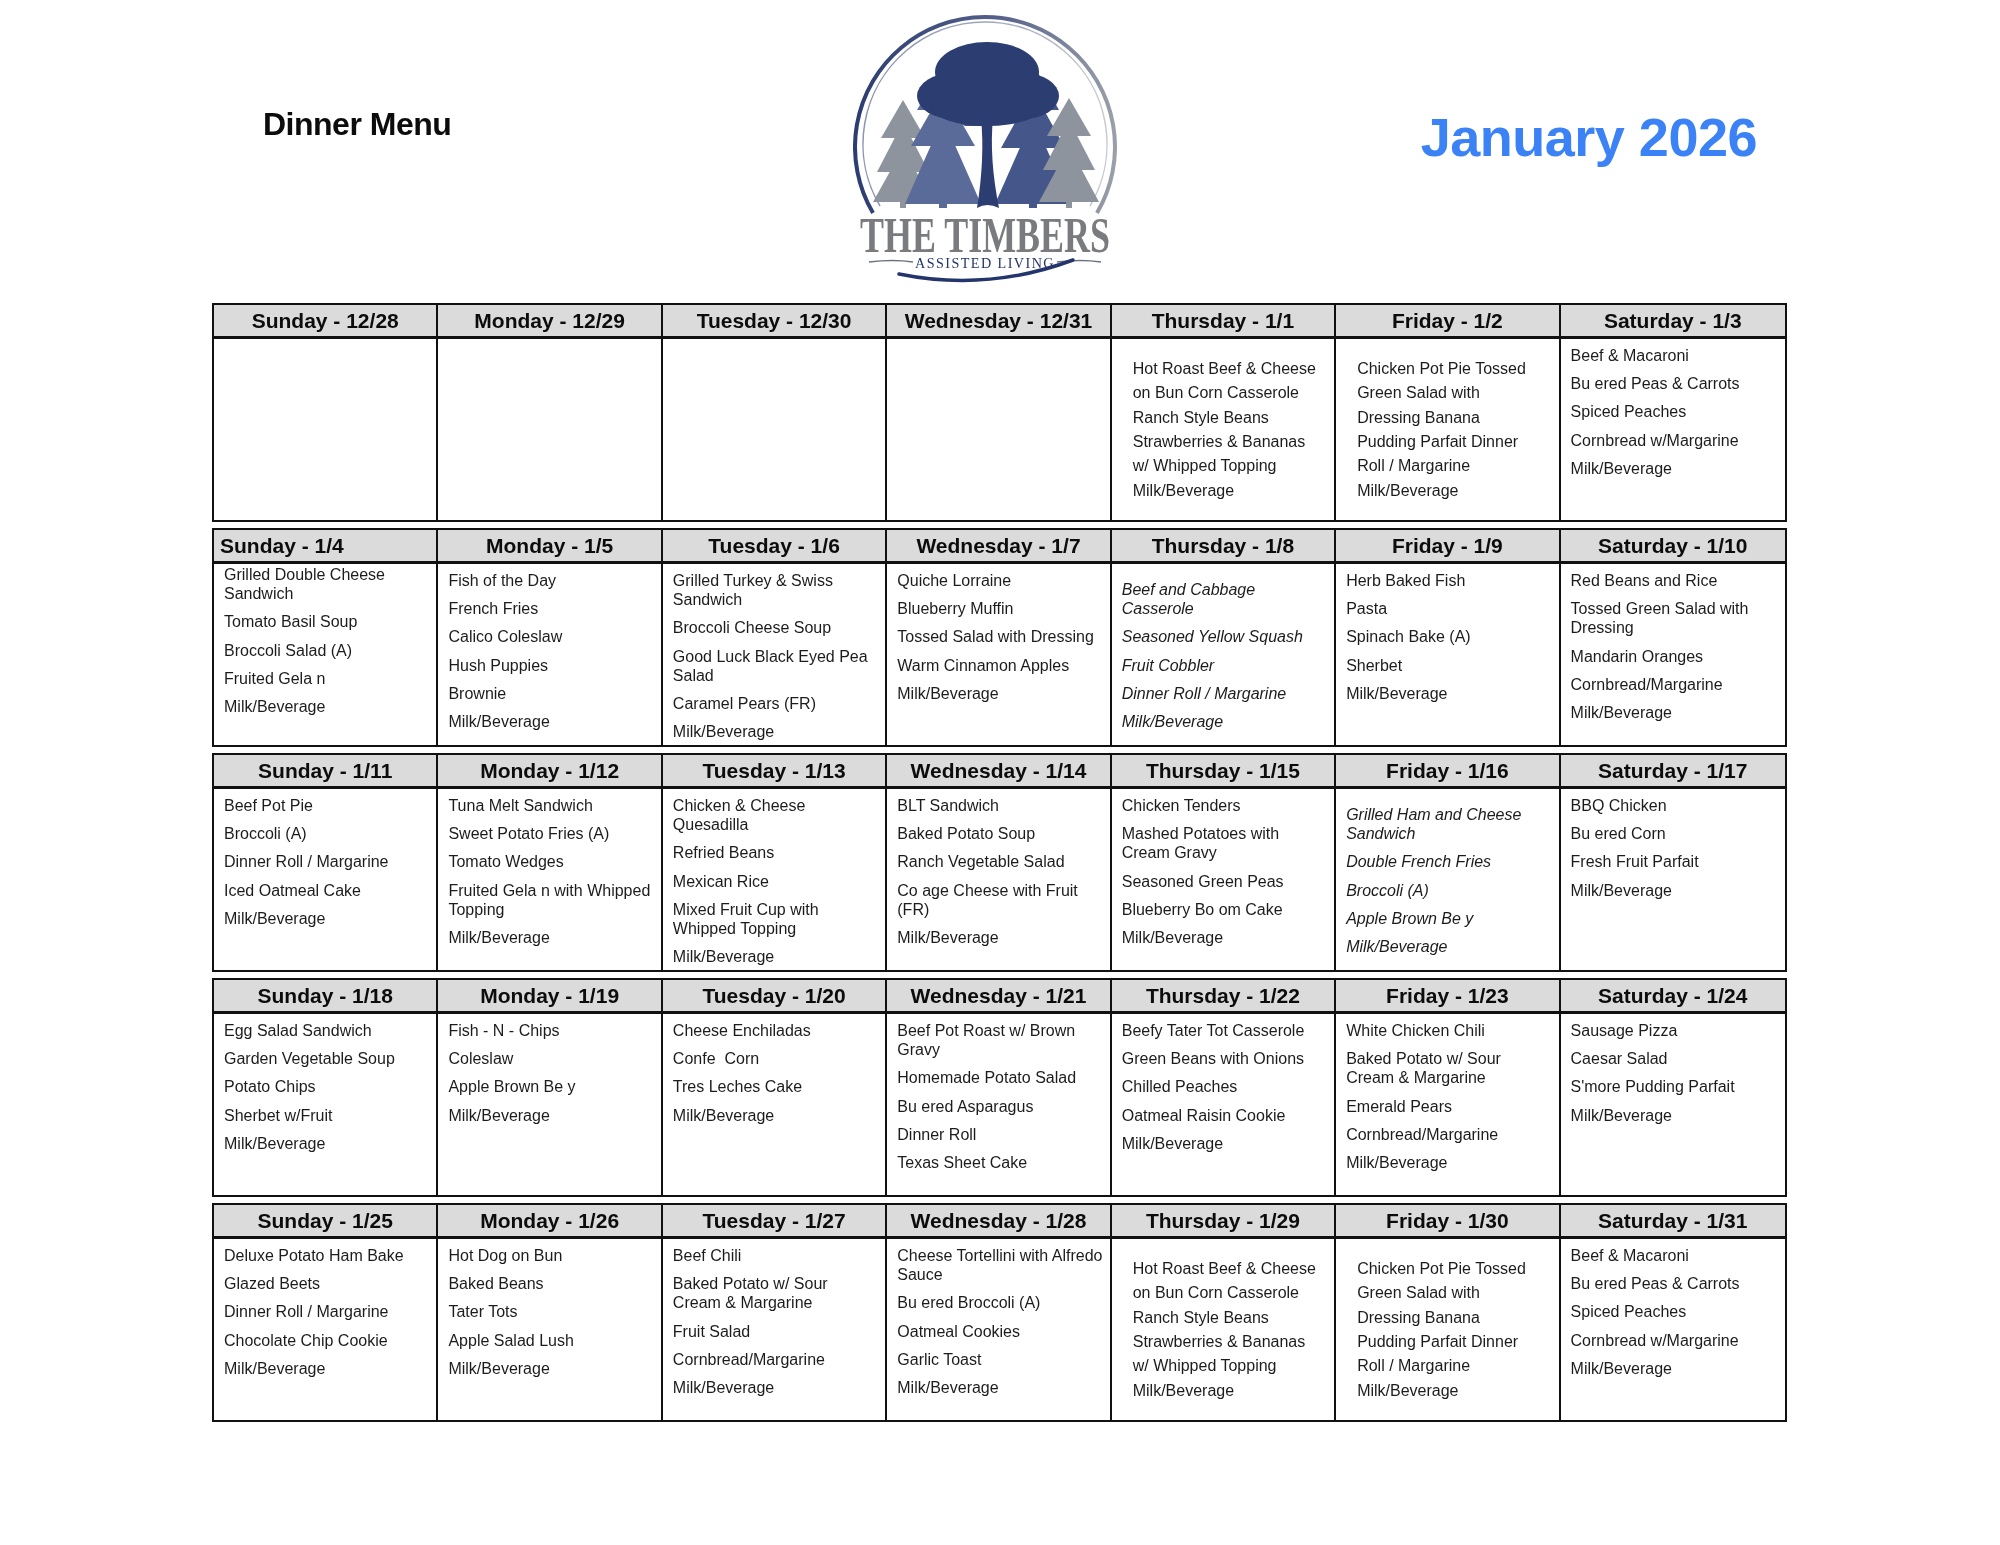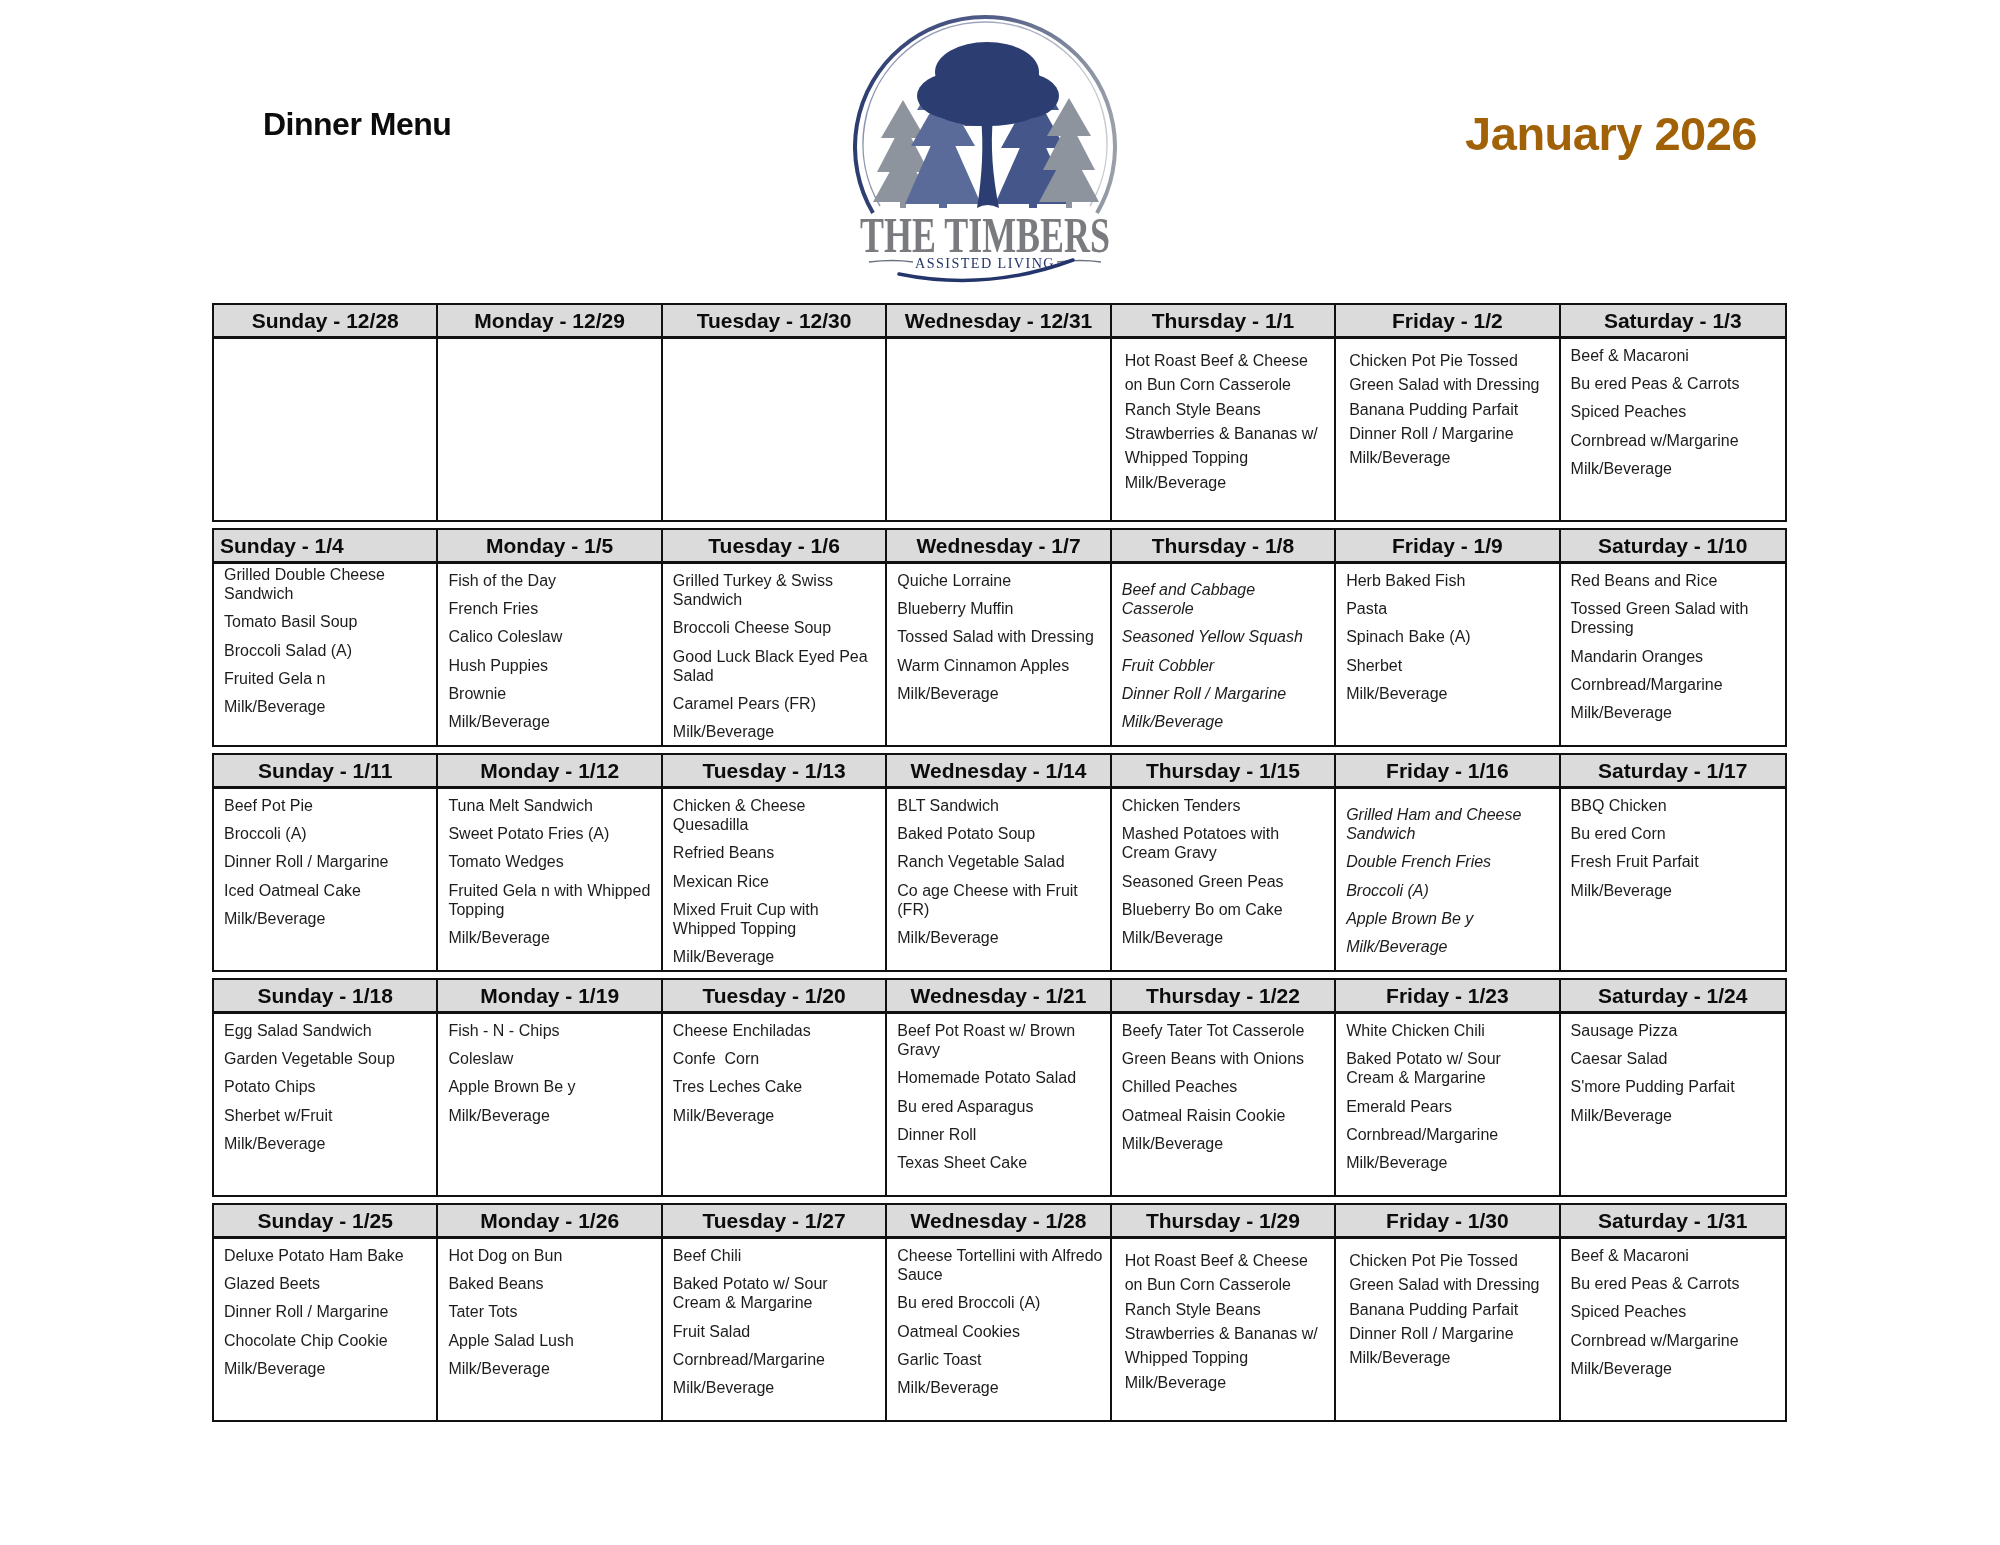--- a/index.html
+++ b/index.html
@@ -5,22 +5,22 @@
   html,body { margin:0; padding:0; background:#ffffff; }
   .page {
     position:relative; width:2000px; height:1545px; background:#ffffff;
     font-family:"Liberation Sans", sans-serif; color:#161616; overflow:hidden;
   }
   .title-left {
     position:absolute; left:263px; top:106px; font-size:32px; font-weight:bold;
     letter-spacing:-0.5px; color:#0c0c0c;
   }
   .title-right {
-    position:absolute; right:243px; top:106px; font-size:47px; font-weight:bold;
-    letter-spacing:-0.5px; color:#a16207;
+    position:absolute; right:243px; top:106px; font-size:54px; font-weight:bold;
+    letter-spacing:-0.5px; color:#3b82f6;
   }
   .logo-wrap { position:absolute; left:853px; top:6px; width:264px; height:282px; }
 
   .cal { position:absolute; left:212px; top:303px; width:1699px; }
   .week {
     display:grid; grid-template-columns:repeat(7,1fr); width:1575px;
     border:2px solid #111; box-sizing:border-box; margin-bottom:6px; background:#fff;
   }
   .hcell {
     background:#dbdbdb; border-right:2px solid #111; border-bottom:3px solid #111;
@@ -28,21 +28,21 @@
     font-weight:bold; font-size:21px; color:#0c0c0c; overflow:hidden; white-space:nowrap;
   }
   .hcell.left { justify-content:flex-start; padding-left:6px; }
   .hcell:nth-child(7) { border-right:none; }
   .ccell {
     border-right:2px solid #111; height:181px; box-sizing:border-box;
     padding:7px 7px 0 10px; overflow:hidden; font-size:16px; line-height:1.2; color:#1c1c1c;
   }
   .ccell:last-child { border-right:none; }
   .ccell p.item { margin:0 0 9px 0; line-height:1.2; white-space:pre-wrap; }
-  .ccell.para p.item { line-height:1.52; margin:3px; }
+  .ccell.para p.item { line-height:1.52; margin:11px; }
   .ccell.clip { padding-top:8px; }
   .ccell.clip p.item:first-child { margin-top:-7px; }
   .ccell.flush { padding-top:16px;font-style:italic; }
 </style>
 </head>
 <body>
 
 <div class="page">
 
   <div class="title-left">Dinner Menu</div>

